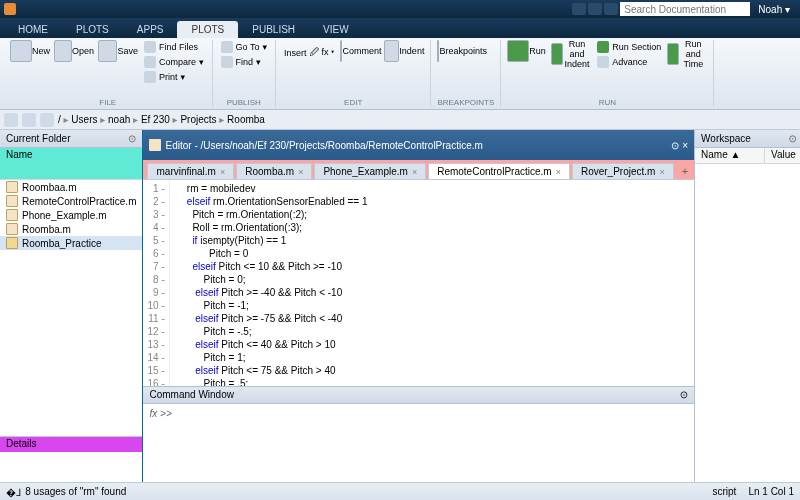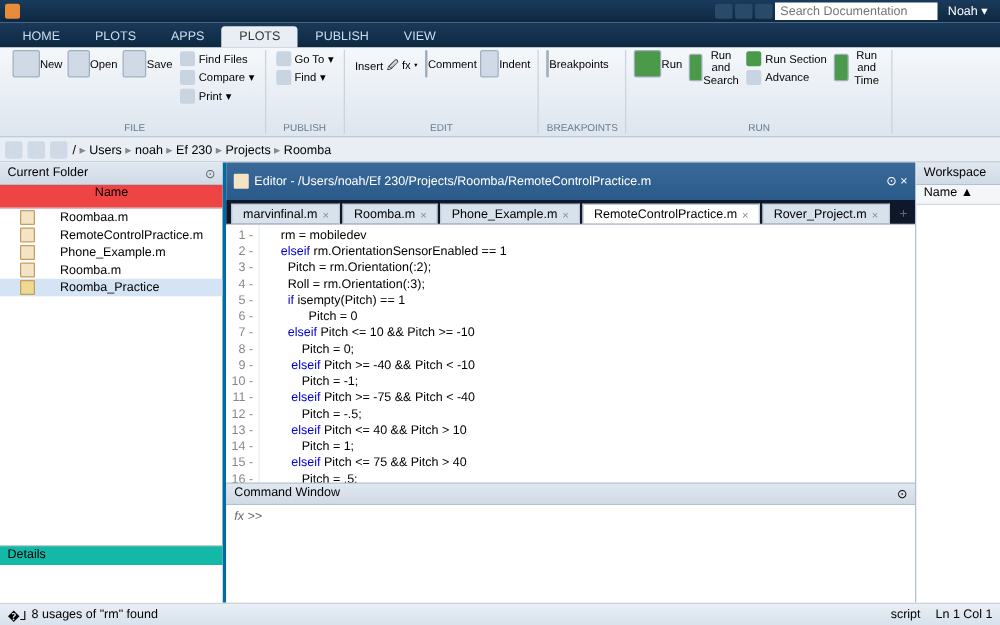--- a/index.html
+++ b/index.html
@@ -22,36 +22,36 @@
 .rbtn-lg .lbl { font-size:9px; text-align:center; line-height:1.1; }
 .rcol { display:flex; flex-direction:column; gap:1px; }
 .rbtn-sm { display:flex; align-items:center; gap:3px; font-size:9px; cursor:pointer; padding:1px 2px; }
 .rbtn-sm .si { width:12px; height:12px; background:#c8d4e0; border-radius:2px; }
 .ico.green { background:#4a9a4a; }
 .pathbar { height:20px; background:#e8eef4; border-bottom:1px solid #c0cad4; display:flex; align-items:center; padding:0 4px; gap:4px; font-size:10px; }
 .navarr { width:14px; height:14px; background:#d0dae6; border-radius:2px; cursor:pointer; }
 .crumb { cursor:pointer; }
 .sep { color:#888; }
 .main { display:flex; height:352px; }
-.leftpane { width:198px; background:#fff; border-right:3px solid #0369a1; display:flex; flex-direction:column; }
+.leftpane { width:198px; background:#fff; border-right:1px solid #0369a1; display:flex; flex-direction:column; }
 .pane-hdr { height:18px; background:linear-gradient(#e0e8f0,#d0dae6); border-bottom:1px solid #b0c0d0; font-size:10px; padding:2px 6px; display:flex; align-items:center; }
 .pane-hdr .x { margin-left:auto; font-size:10px; color:#666; cursor:pointer; }
-.colhdr { height:19px; background:#ef4444; border-bottom:1px solid #d0d8e0; font-size:10px; padding:1px 6px;text-align:center; }
+.colhdr { height:32px; background:#5eead4; border-bottom:1px solid #d0d8e0; font-size:10px; padding:1px 6px; }
 .flist { flex:1; overflow:auto; }
-.fitem { display:flex; align-items:center; gap:20px; padding:1px 16px; font-size:10px; cursor:pointer; }
+.fitem { display:flex; align-items:center; gap:4px; padding:1px 6px; font-size:10px; cursor:pointer; }
 .fitem .fi { width:12px; height:12px; background:#f4e4c4; border:1px solid #c0a060; border-radius:1px; }
 .fitem.folder .fi { background:#f0d890; }
 .fitem.sel { background:#d4e4f4; }
-.details-hdr { height:16px; background:#14b8a6; border-top:1px solid #c0cad4; font-size:10px; padding:1px 6px; }
+.details-hdr { height:16px; background:#d946ef; border-top:1px solid #c0cad4; font-size:10px; padding:1px 6px; }
 .details-body { height:30px; background:#fff; }
 .centerpane { flex:1; display:flex; flex-direction:column; }
 .ed-title { height:18px; background:linear-gradient(#3a6a9a,#2a5a8a); color:#fff; font-size:10px; padding:15px 6px; display:flex; align-items:center; }
 .ed-title .ico2 { width:12px; height:12px; background:#f4e4c4; margin-right:4px; border-radius:1px; }
 .ed-title .x2 { margin-left:auto; cursor:pointer; }
-.ed-tabs { height:20px; background:#0f172a; border-bottom:1px solid #c0cad4; display:flex; align-items:flex-end; padding-left:4px; }
+.ed-tabs { height:20px; background:#fca5a5; border-bottom:1px solid #c0cad4; display:flex; align-items:flex-end; padding-left:4px; }
 .etab { padding:2px 8px; font-size:10px; background:#d8e2ec; border:1px solid #c0cad4; border-bottom:none; margin-right:2px; cursor:pointer; display:flex; align-items:center; gap:4px; }
 .etab.active { background:#fff; }
 .etab .cx { font-size:9px; color:#888; }
 .etab-plus { padding:2px 6px; color:#666; cursor:pointer; }
 .code { flex:1; background:#fff; overflow:auto; font-family:Menlo,Consolas,monospace; font-size:10px; line-height:13px; display:flex; }
 .gutter { background:#fff; color:#888; text-align:right; padding:2px 4px; border-right:1px solid #e8eef4; white-space:pre; }
 .codebody { padding:2px 6px; white-space:pre; }
 .kw { color:#0000d0; }
 .cmd-hdr { height:18px; background:linear-gradient(#e0e8f0,#d0dae6); border-top:1px solid #b0c0d0; border-bottom:1px solid #b0c0d0; font-size:10px; padding:2px 6px; display:flex;text-align:center; }
 .cmd-body { height:78px; background:#fff; font-family:Menlo,Consolas,monospace; font-size:10px; padding:4px 6px; }
@@ -146,21 +146,21 @@
     <div class="rgroup-label">BREAKPOINTS</div>
   </div>
   <div class="rgroup">
     <div class="rgroup-content">
       <div class="rbtn-lg">
           <div class="ico green"></div>
           <div class="lbl">Run</div>
         </div>
       <div class="rbtn-lg">
           <div class="ico green"></div>
-          <div class="lbl">Run and Search</div>
+          <div class="lbl">Run and Indent</div>
         </div>
       <div class="rcol">
         <div class="rbtn-sm">
             <div class="si" style="background:#4a9a4a"></div>
             <span>Run Section</span>
           </div>
         <div class="rbtn-sm">
             <div class="si"></div>
             <span>Advance</span>
           </div>

